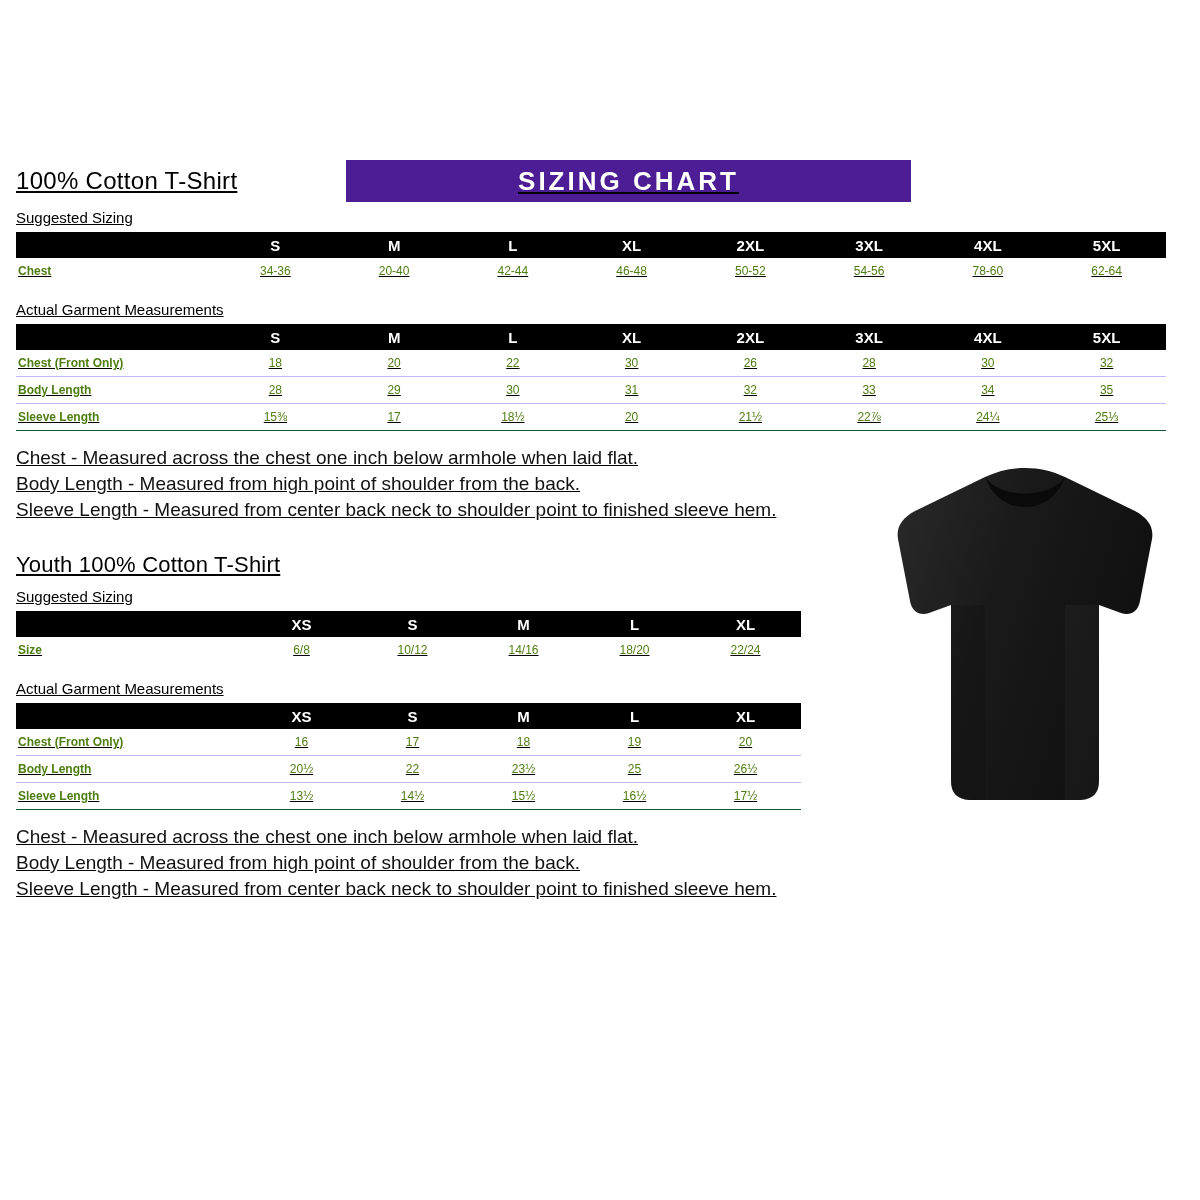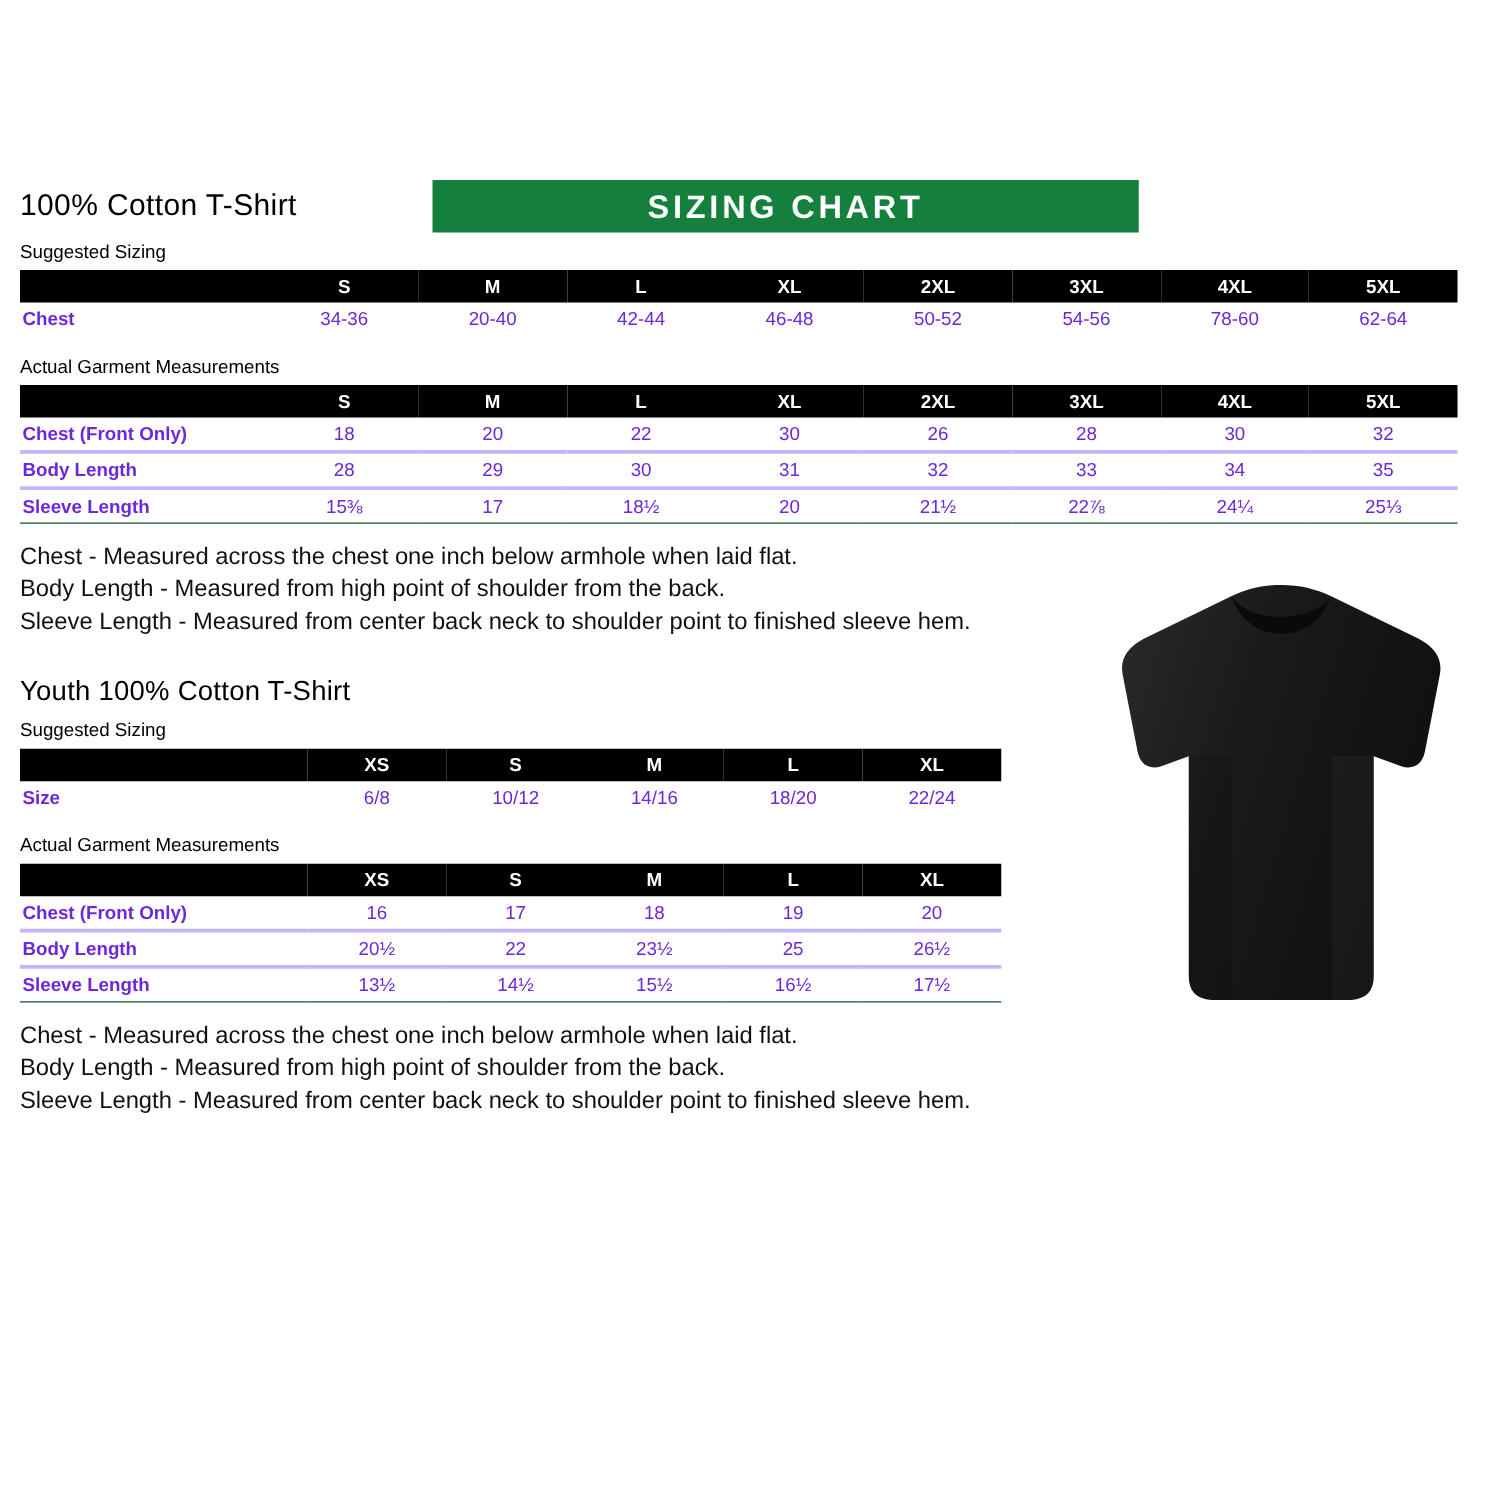--- a/index.html
+++ b/index.html
@@ -17,40 +17,41 @@
   }
   .page {
     position: absolute;
     left: 0; top: 0;
     width: 1200px;
     height: 1200px;
   }
   .content {
     position: absolute;
     left: 16px;
-    top: 144px;
+    top: 160px;
     width: 1160px;
+    text-decoration: underline;
   }
 
   
   .adult-title {
     font-size: 24px;
     font-weight: 400;
     letter-spacing: 0.3px;
     margin: 0;
     line-height: 30px;
   }
   .title-row {
     display: flex;
     align-items: center;
     height: 42px;
   }
   .title-row .adult-title { width: 330px; }
   .sizing-chart-banner {
-    background: #15803d;
+    background: #4c1d95;
     color: #ffffff;
     height: 42px;
     width: 565px;
     display: flex;
     align-items: center;
     justify-content: center;
     font-size: 26px;
     font-weight: 700;
     letter-spacing: 3px;
   }
@@ -77,33 +78,33 @@
     font-size: 15px;
     font-weight: 700;
     height: 26px;
     text-align: center;
     padding: 0;
   }
   table.sz thead th.rowhead, table.sz-youth thead th.rowhead {
     text-align: left;
   }
   table td {
-    font-size: 15px;
+    font-size: 12px;
     height: 26px;
     text-align: center;
     padding: 0;
-    color: #6d28d9;
+    color: #4d7c0f;
   }
   td.rowhead {
     text-align: left;
     font-weight: 700;
     padding-left: 2px;
   }
   
-  .gm tr { border-bottom: 3px solid #c4b5fd; }
+  .gm tr { border-bottom: 1px solid #c4b5fd; }
   .gm tr:last-child { border-bottom: 1px solid #14532d; }
 
   .col-head { width: 200px; }
   .col-head-y { width: 230px; }
 
   .notes {
     margin-top: 14px;
   }
   .notes div {
     font-size: 19px;

